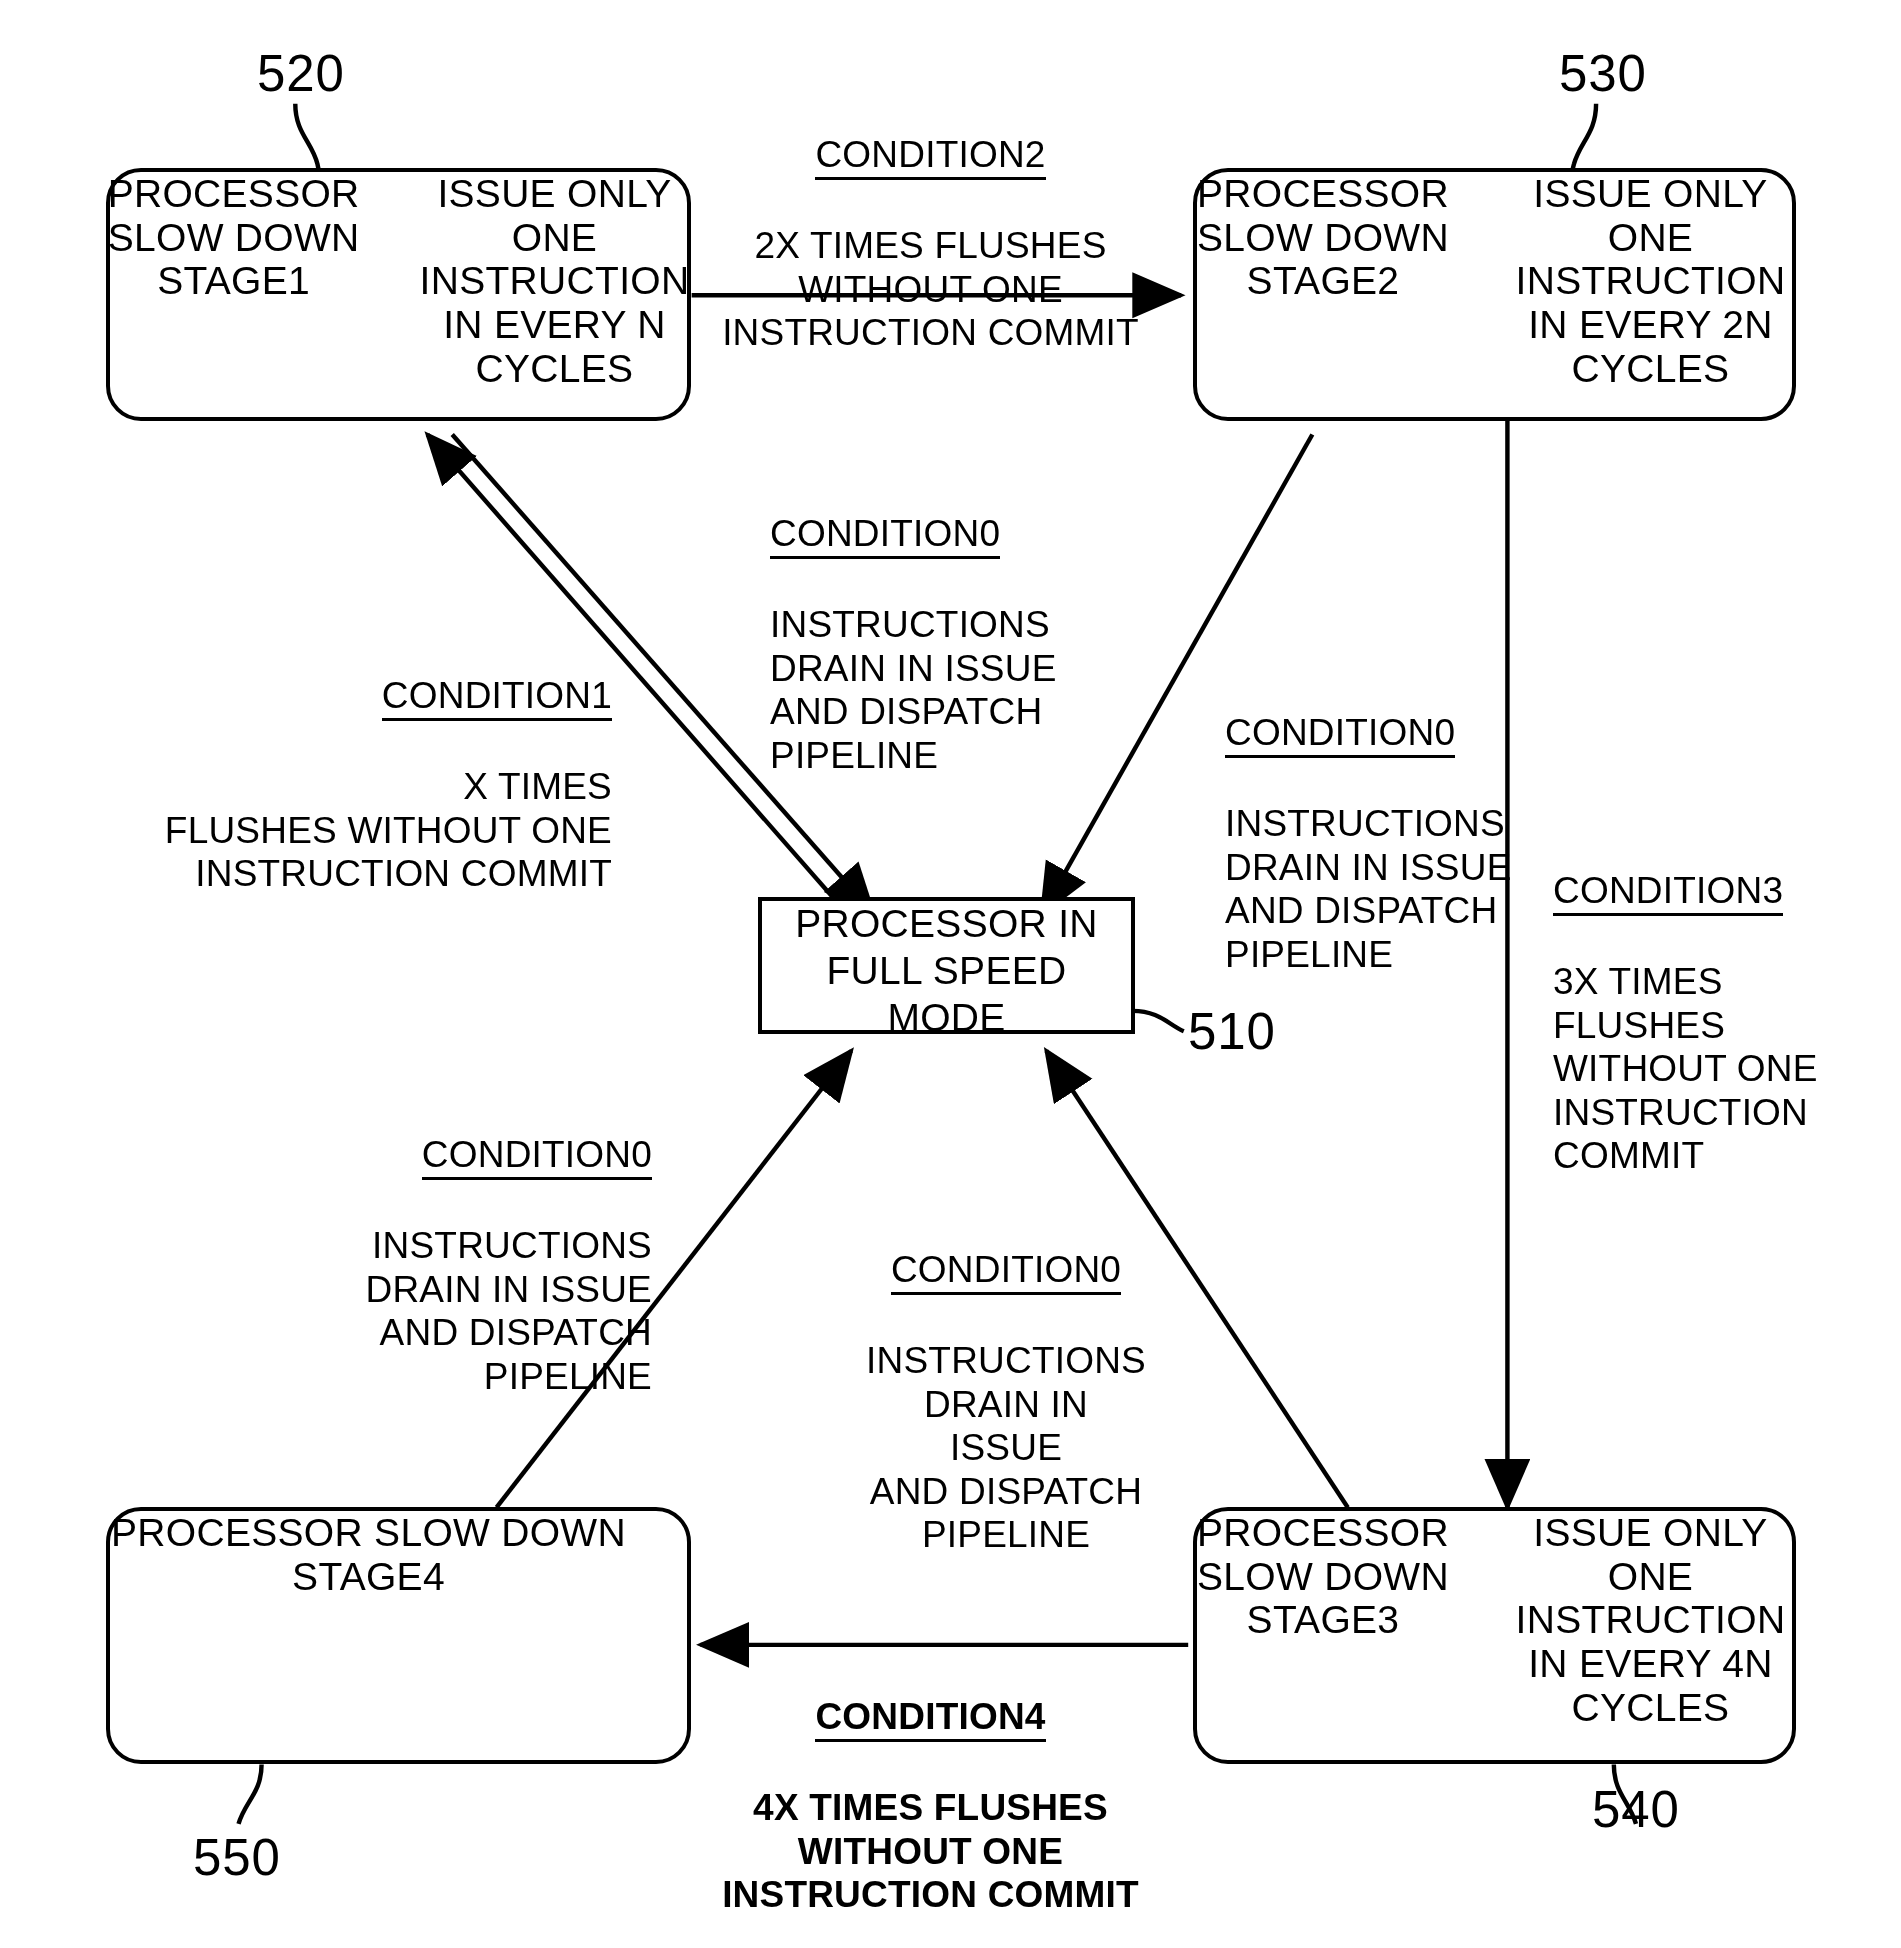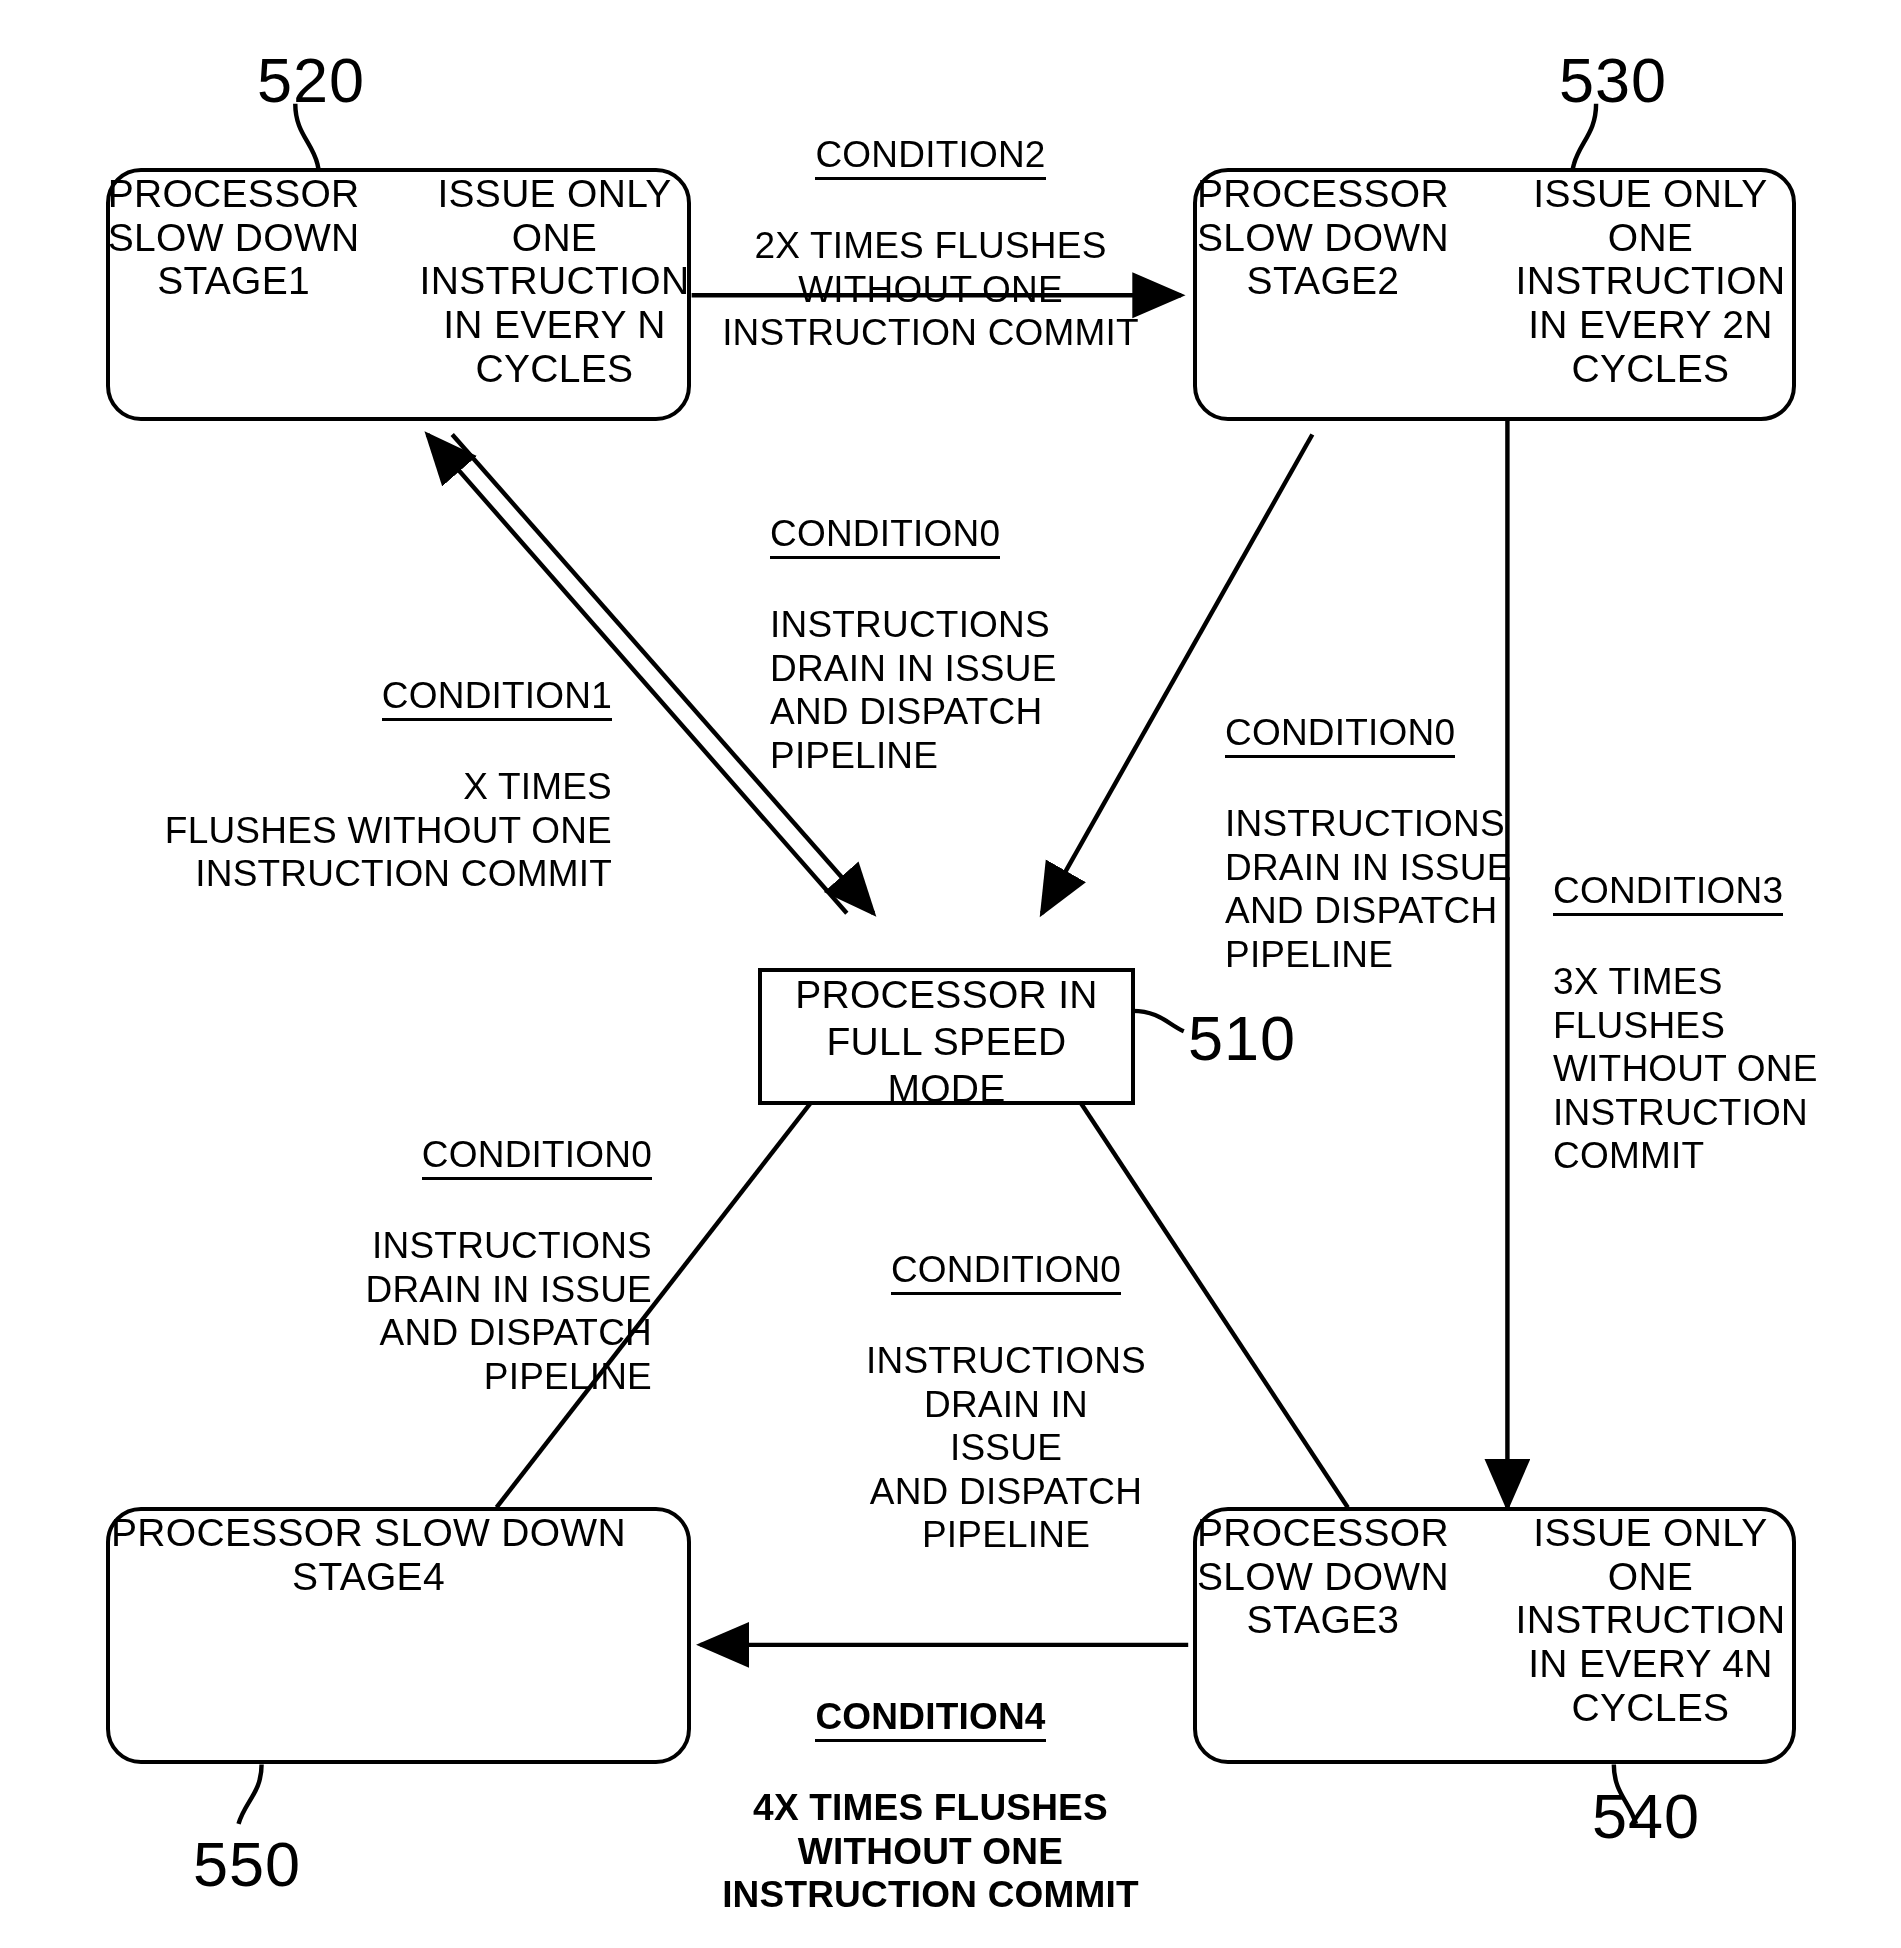--- a/index.html
+++ b/index.html
@@ -72,21 +72,21 @@
   .label .head-wrap { display: block; }
   .ref {
     position: absolute;
     letter-spacing: 0.9px;
   }
   .al-left   { text-align: left; }
   .al-center { text-align: center; }
   .al-right  { text-align: right; }
   .fs-node   { font-size: 39px; }
   .fs-label  { font-size: 37px; }
-  .fs-ref    { font-size: 63px; }
+  .fs-ref    { font-size: 51px; }
 </style>
 </head>
 <body>
 
 <div id="canvas">
 
   <svg class="edges" viewBox="0 0 2145 2198">
     <defs>
       <marker id="arrow" markerWidth="13" markerHeight="13" refX="11" refY="5.2" orient="auto" markerUnits="strokeWidth">
         <path d="M0,0 L12,5.2 L0,10.4 z" fill="#000000"></path>
@@ -133,21 +133,21 @@
       <div>PROCESSOR SLOW DOWN</div>
       <div>STAGE2</div>
     </div>
     <div class="node-rule"></div>
     <div class="node-body fs-node">
       <div>ISSUE ONLY ONE INSTRUCTION</div>
       <div>IN EVERY 2N CYCLES</div>
     </div>
   </div>
 
-  <div class="node sharp" style="left:758px; top:968px; width:377px; height:137px;">
+  <div class="node sharp" style="left:758px; top:897px; width:377px; height:137px;">
     <div class="plain-node-text fs-node">
       <div>PROCESSOR IN</div>
       <div>FULL SPEED MODE</div>
     </div>
   </div>
 
   <div class="node rounded" style="left:106px; top:1507px; width:585px; height:257px;">
     <div class="node-title fs-node">
       <div>PROCESSOR SLOW DOWN</div>
       <div>STAGE4</div>

